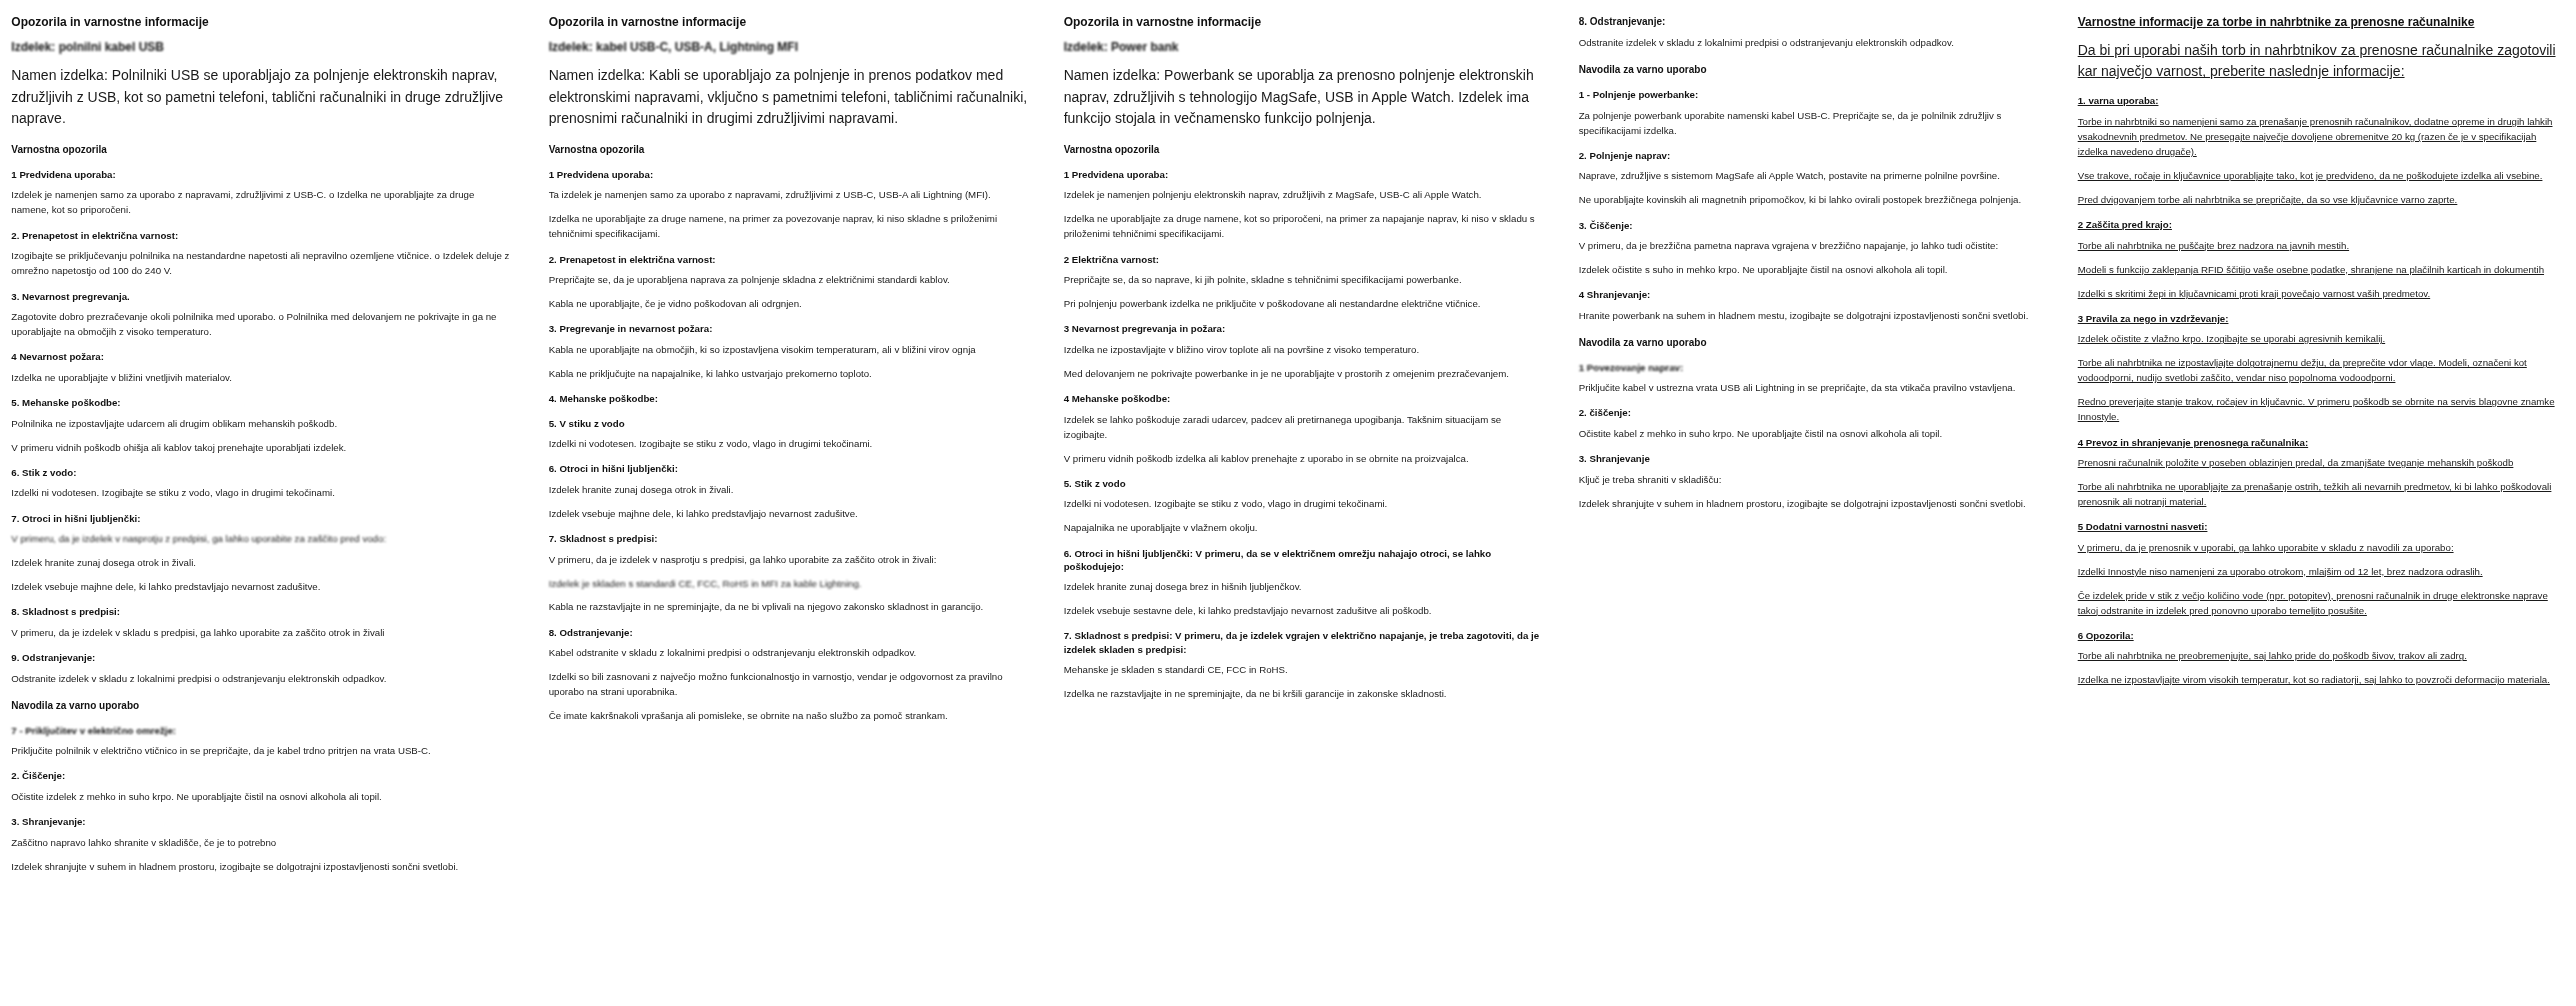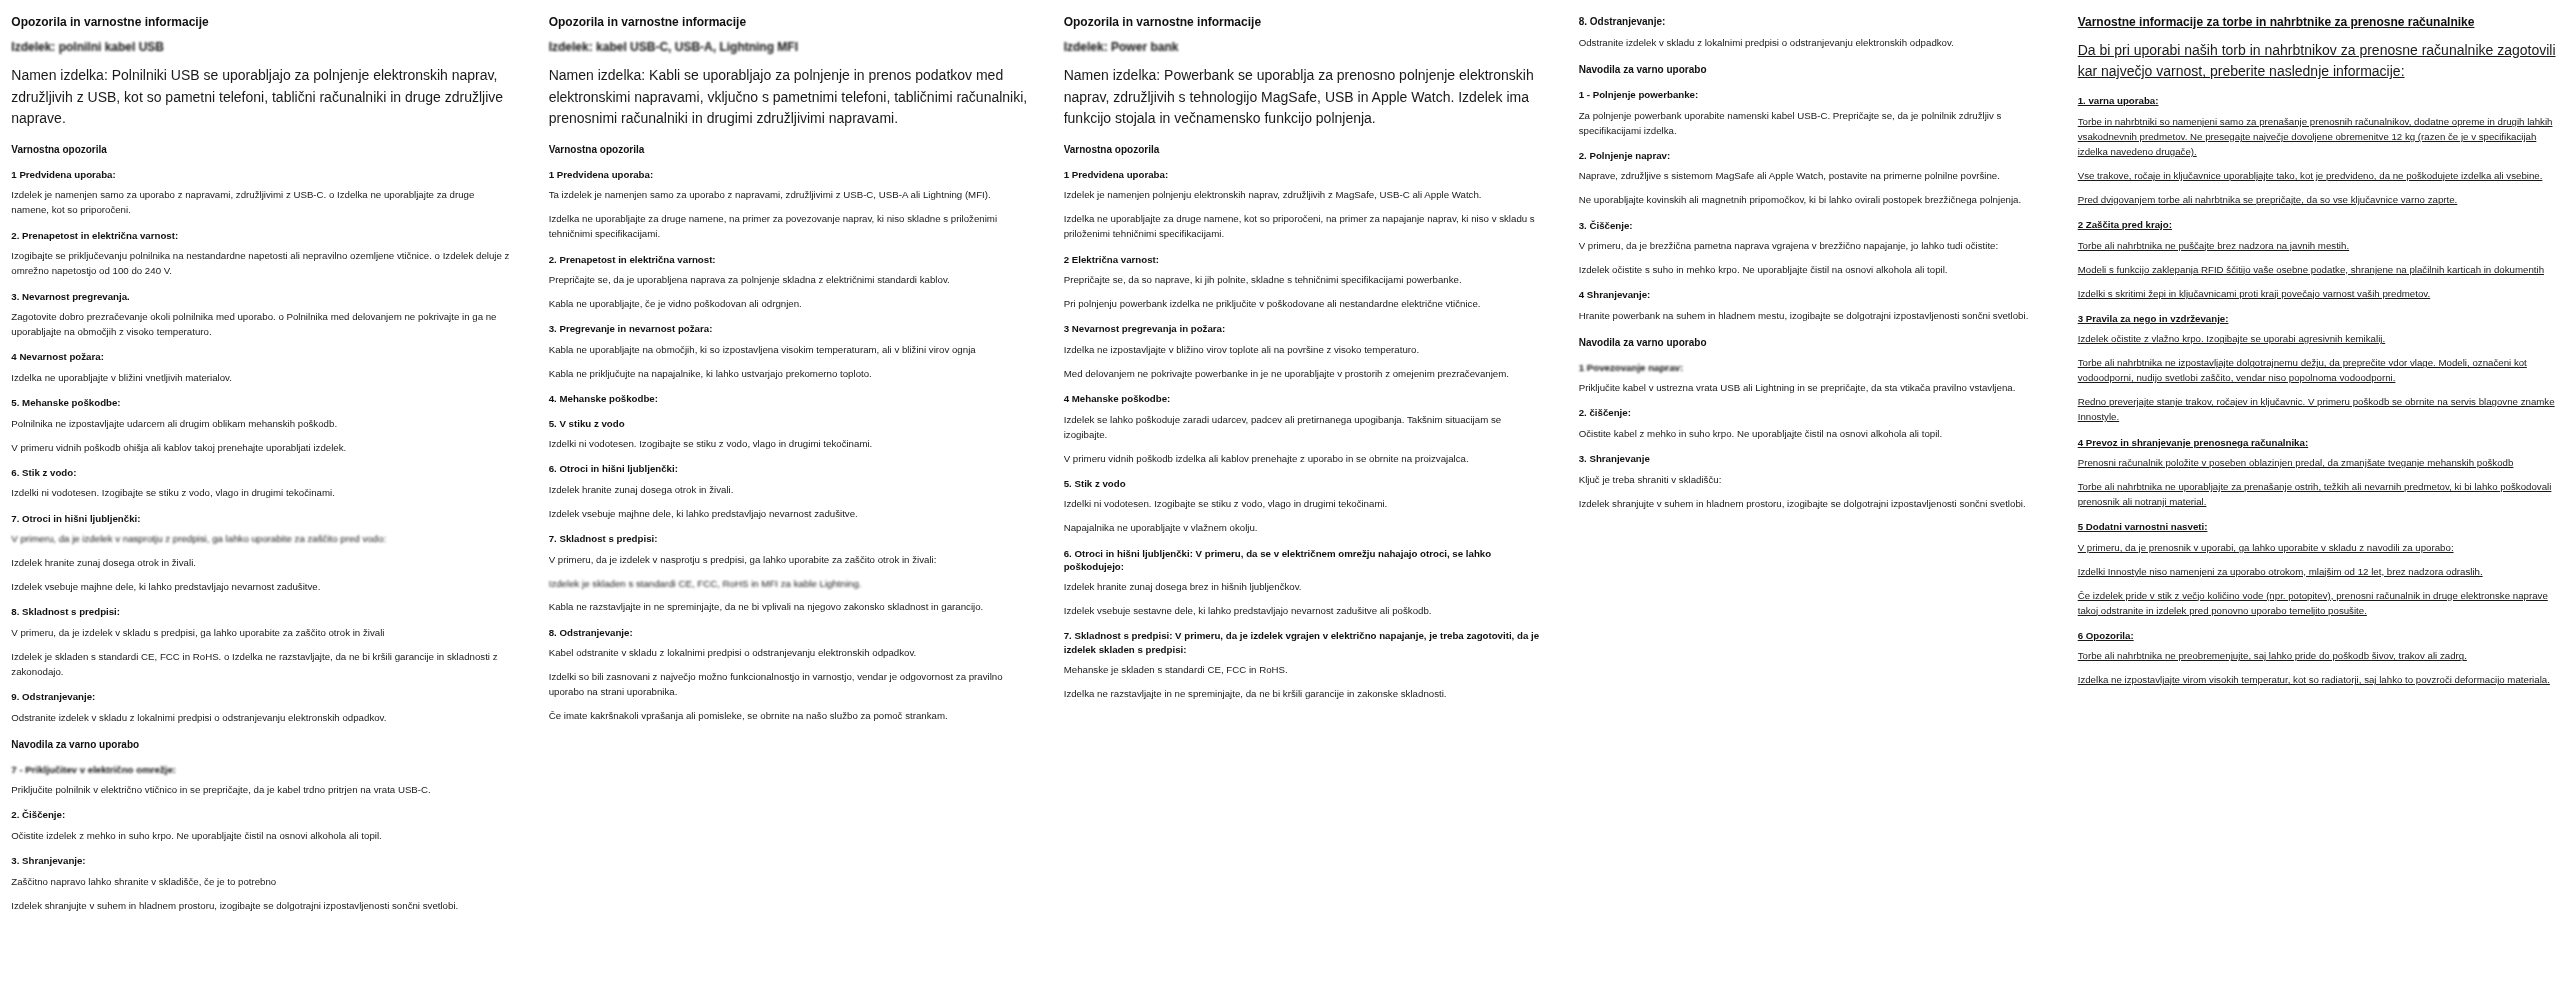--- a/index.html
+++ b/index.html
@@ -104,21 +104,20 @@
     <h4 class="sub">6. Stik z vodo:</h4>
     <p class="t">Izdelki ni vodotesen. Izogibajte se stiku z vodo, vlago in drugimi tekočinami.</p>
 
     <h4 class="sub">7. Otroci in hišni ljubljenčki:</h4>
     <p class="t blur-soft">V primeru, da je izdelek v nasprotju z predpisi, ga lahko uporabite za zaščito pred vodo:</p>
     <p class="t">Izdelek hranite zunaj dosega otrok in živali.</p>
     <p class="t">Izdelek vsebuje majhne dele, ki lahko predstavljajo nevarnost zadušitve.</p>
 
     <h4 class="sub">8. Skladnost s predpisi:</h4>
     <p class="t">V primeru, da je izdelek v skladu s predpisi, ga lahko uporabite za zaščito otrok in živali</p>
-    <p class="t">Izdelek je skladen s standardi CE, FCC in RoHS. o Izdelka ne razstavljajte, da ne bi kršili garancije in skladnosti z zakonodajo.</p>
 
     <h4 class="sub">9. Odstranjevanje:</h4>
     <p class="t">Odstranite izdelek v skladu z lokalnimi predpisi o odstranjevanju elektronskih odpadkov.</p>
 
     <h3 class="sec">Navodila za varno uporabo</h3>
 
     <h4 class="sub blur-soft">7 - Priključitev v električno omrežje:</h4>
     <p class="t">Priključite polnilnik v električno vtičnico in se prepričajte, da je kabel trdno pritrjen na vrata USB-C.</p>
 
     <h4 class="sub">2. Čiščenje:</h4>
@@ -236,21 +235,21 @@
     <h4 class="sub">3. Shranjevanje</h4>
     <p class="t">Ključ je treba shraniti v skladišču:</p>
     <p class="t">Izdelek shranjujte v suhem in hladnem prostoru, izogibajte se dolgotrajni izpostavljenosti sončni svetlobi.</p>
   </div>
 
   <div class="col c5">
     <h2 class="title">Varnostne informacije za torbe in nahrbtnike za prenosne računalnike</h2>
     <p class="lead">Da bi pri uporabi naših torb in nahrbtnikov za prenosne računalnike zagotovili kar največjo varnost, preberite naslednje informacije:</p>
 
     <h4 class="sub">1. varna uporaba:</h4>
-    <p class="t">Torbe in nahrbtniki so namenjeni samo za prenašanje prenosnih računalnikov, dodatne opreme in drugih lahkih vsakodnevnih predmetov. Ne presegajte največje dovoljene obremenitve 12 kg (razen če je v specifikacijah izdelka navedeno drugače).</p>
+    <p class="t">Torbe in nahrbtniki so namenjeni samo za prenašanje prenosnih računalnikov, dodatne opreme in drugih lahkih vsakodnevnih predmetov. Ne presegajte največje dovoljene obremenitve 20 kg (razen če je v specifikacijah izdelka navedeno drugače).</p>
     <p class="t">Vse trakove, ročaje in ključavnice uporabljajte tako, kot je predvideno, da ne poškodujete izdelka ali vsebine.</p>
     <p class="t">Pred dvigovanjem torbe ali nahrbtnika se prepričajte, da so vse ključavnice varno zaprte.</p>
 
     <h4 class="sub">2 Zaščita pred krajo:</h4>
     <p class="t">Torbe ali nahrbtnika ne puščajte brez nadzora na javnih mestih.</p>
     <p class="t">Modeli s funkcijo zaklepanja RFID ščitijo vaše osebne podatke, shranjene na plačilnih karticah in dokumentih</p>
     <p class="t">Izdelki s skritimi žepi in ključavnicami proti kraji povečajo varnost vaših predmetov.</p>
 
     <h4 class="sub">3 Pravila za nego in vzdrževanje:</h4>
     <p class="t">Izdelek očistite z vlažno krpo. Izogibajte se uporabi agresivnih kemikalij.</p>

